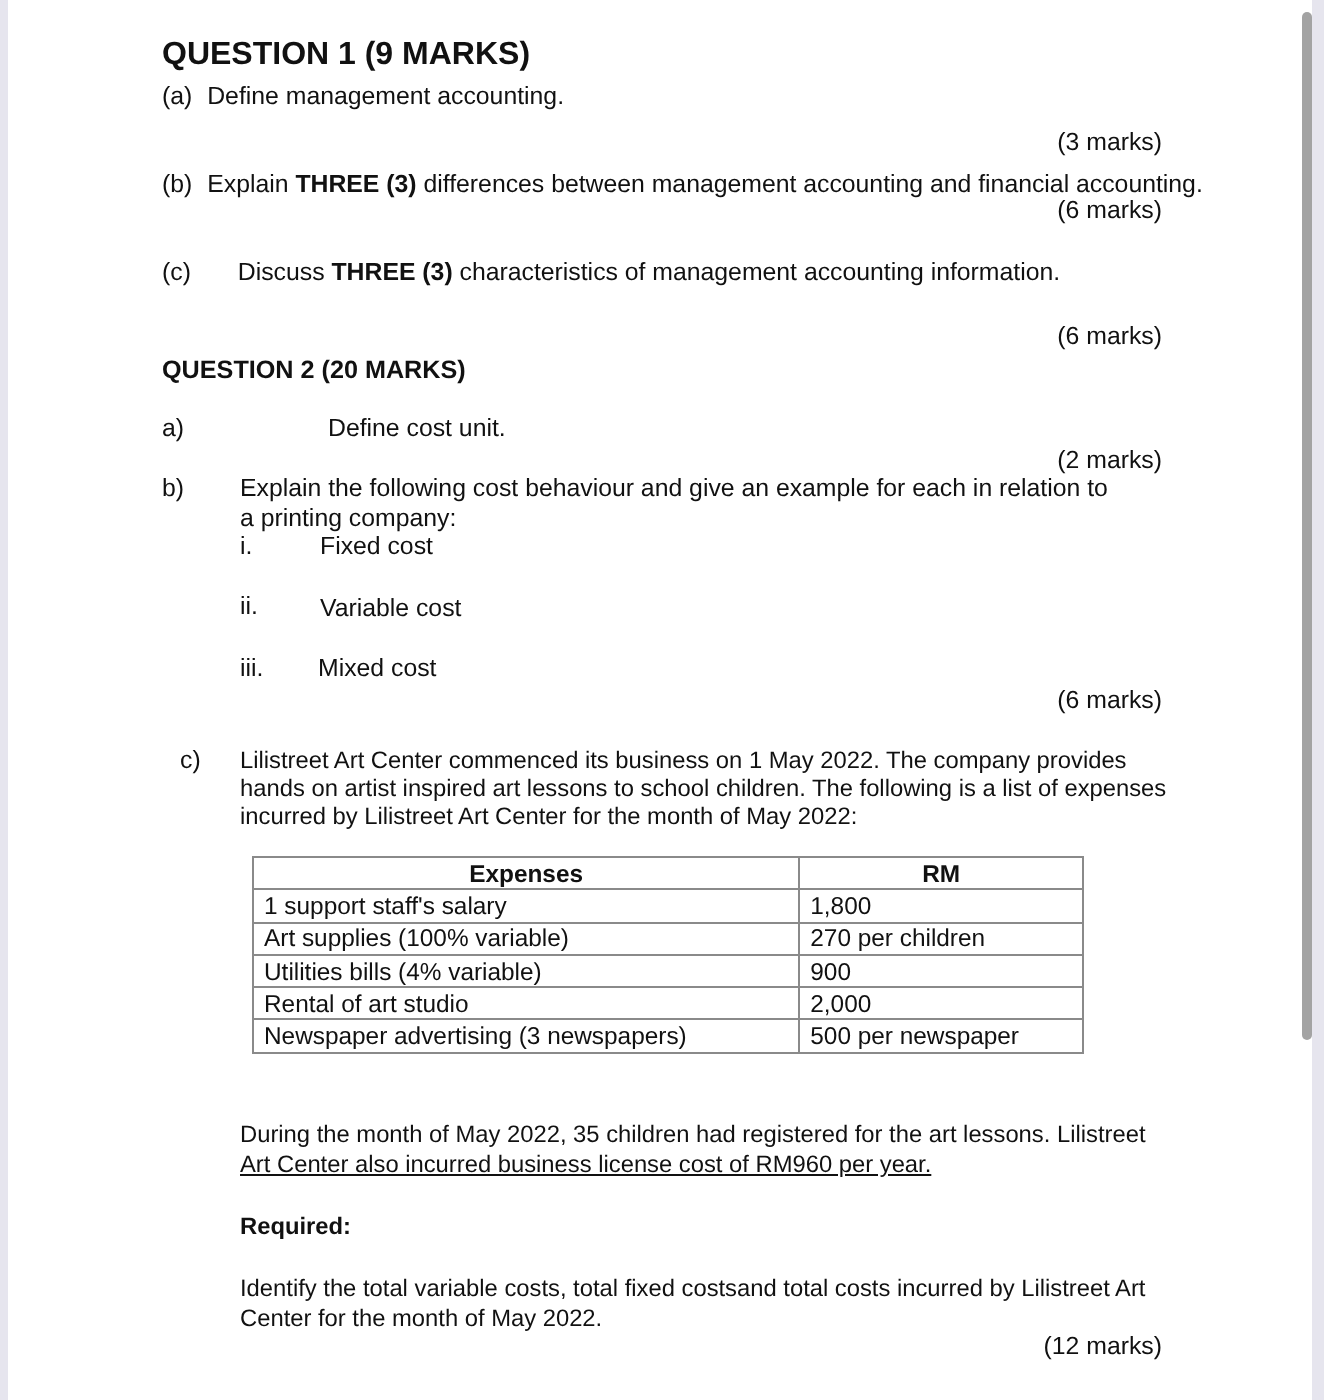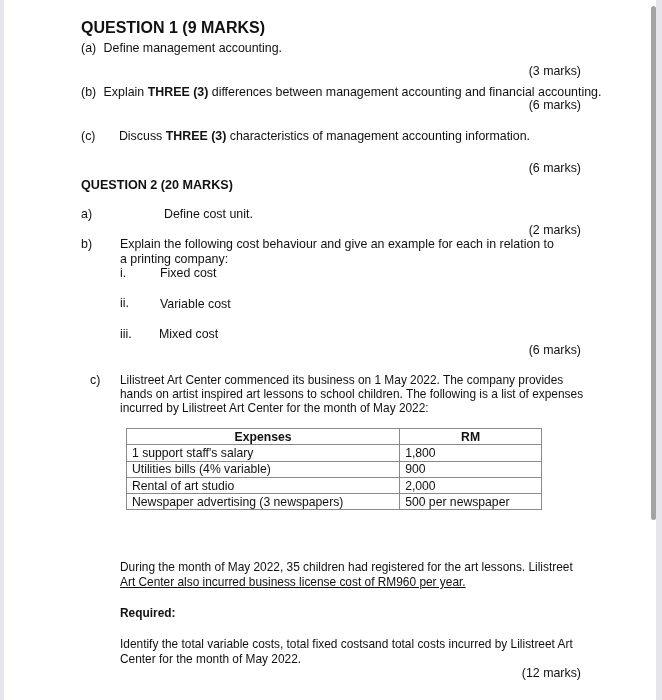--- a/index.html
+++ b/index.html
@@ -104,20 +104,24 @@
       <th>Expenses</th>
       <th>RM</th>
     </tr>
   </thead>
   <tbody>
     <tr>
       <td>1 support staff's salary</td>
       <td>1,800</td>
     </tr>
     <tr>
+      <td>Art supplies (100% variable)</td>
+      <td>270 per children</td>
+    </tr>
+    <tr>
       <td>Utilities bills (4% variable)</td>
       <td>900</td>
     </tr>
     <tr>
       <td>Rental of art studio</td>
       <td>2,000</td>
     </tr>
     <tr>
       <td>Newspaper advertising (3 newspapers)</td>
       <td>500 per newspaper</td>

